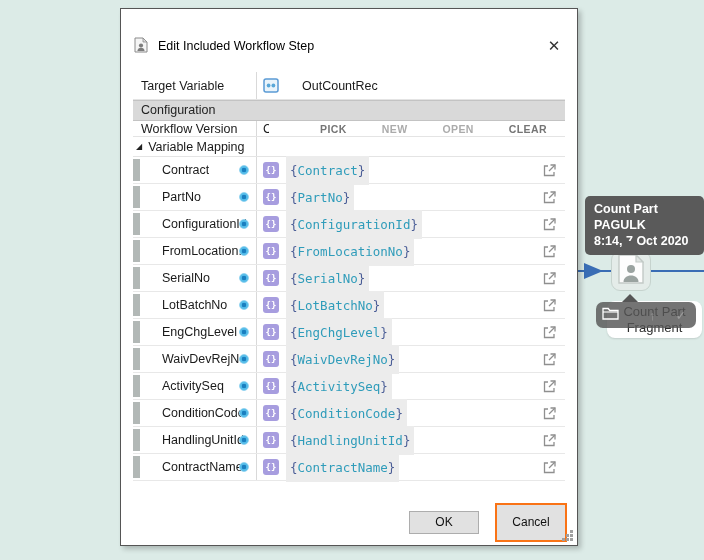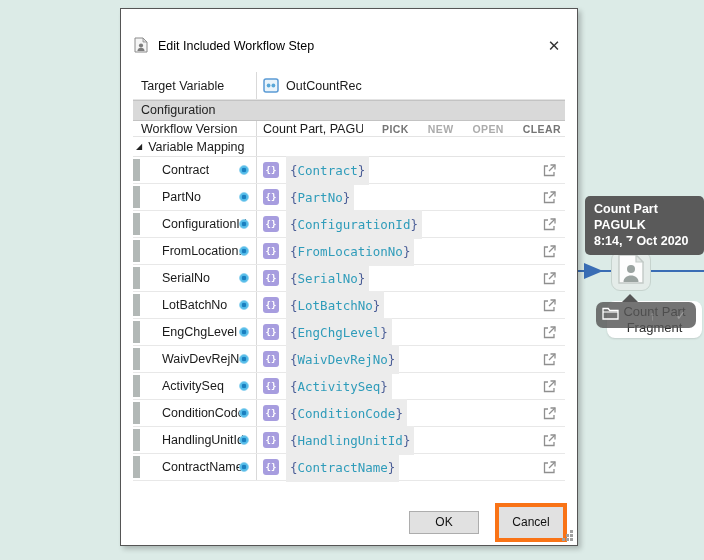--- a/index.html
+++ b/index.html
@@ -72,32 +72,32 @@
     height: 21px; line-height: 19px; background: #d9d9d9;
     border-top: 1px solid #c3c3c3; border-bottom: 1px solid #c3c3c3;
     padding-left: 8px; color: #222;
   }
   .field-row { display: flex; align-items: stretch; border-bottom: 1px solid #e4e4e4; }
   .field-row .flabel {
     width: 123px; flex: none; display: flex; align-items: center; padding-left: 8px;
   }
   .field-row .fvalue {
     flex: 1; border-left: 1px solid #d9d9d9; display: flex; align-items: center;
-    padding-left: 6px; min-width: 0;
+    padding-left: 6px; min-width: 0; gap: 16px;
   }
   .row-h28 { height: 28px; }
   .row-h30 { height: 16px; }
 
   .record-icon { flex: none; margin-right: 7px; display: flex; }
   .action-link {
     font-size: 10.5px; font-weight: bold; letter-spacing: 0.4px;
     color: #757575; margin-left: 19px; cursor: pointer; white-space: nowrap;
   }
   .action-link.dim { color: #ababab; }
-  .action-link:last-child { margin-right: 4px; }
+  .action-link:last-child { margin-right: 18px; }
   .wv-text { white-space: nowrap; overflow: hidden; }
   .wv-spacer { flex: 1; }
 
   .group-row { display: flex; height: 20px; border-bottom: 1px solid #e4e4e4; align-items: center; }
   .group-row .gleft { width: 123px; flex: none; display: flex; align-items: center; height: 100%; }
   .group-row .gright { flex: 1; border-left: 1px solid #d9d9d9; height: 100%; }
   .expander { font-size: 8px; color: #222; margin: 0 6px 0 3px; cursor: pointer; }
 
   .mrow { display: flex; height: 27px; border-bottom: 1px solid #e8e8e8; align-items: stretch; }
   .mrow .indent { width: 7px; flex: none; background: #b2b8b6; margin: 2px 0; }
@@ -130,21 +130,21 @@
   .chip .vv { color: #2f9cba; }
   .mval .spacer { flex: 1; }
   .ext-link { flex: none; display: flex; cursor: pointer; }
 
   .footer { position: absolute; left: 0; right: 0; bottom: 0; height: 46px;
     display: flex; justify-content: flex-end; align-items: center; gap: 16px; padding-right: 10px; }
   .btn {
     min-width: 70px; height: 23px; background: #e1e1e1; border: 1px solid #adadad;
     font-family: "Liberation Sans", sans-serif; font-size: 12px; color: #111; cursor: pointer;
   }
-  .btn.default { border: 4px solid #f97316; height: 39px; min-width: 72px; }
+  .btn.default { border: 2px solid #f97316; height: 39px; min-width: 72px; }
   .resize-grip {
     position: absolute; right: 3px; bottom: 3px; width: 12px; height: 12px; cursor: nwse-resize;
   }
   .resize-grip::before {
     content: ""; position: absolute; width: 3px; height: 3px; background: #a0a0a0;
     left: 8px; top: 0;
     box-shadow: 4px 0 #a0a0a0 inset, 0 4px 0 -0px #a0a0a0, -4px 4px #a0a0a0,
                 0 8px #a0a0a0, -4px 8px #a0a0a0, -8px 8px #a0a0a0;
   }
 </style>

